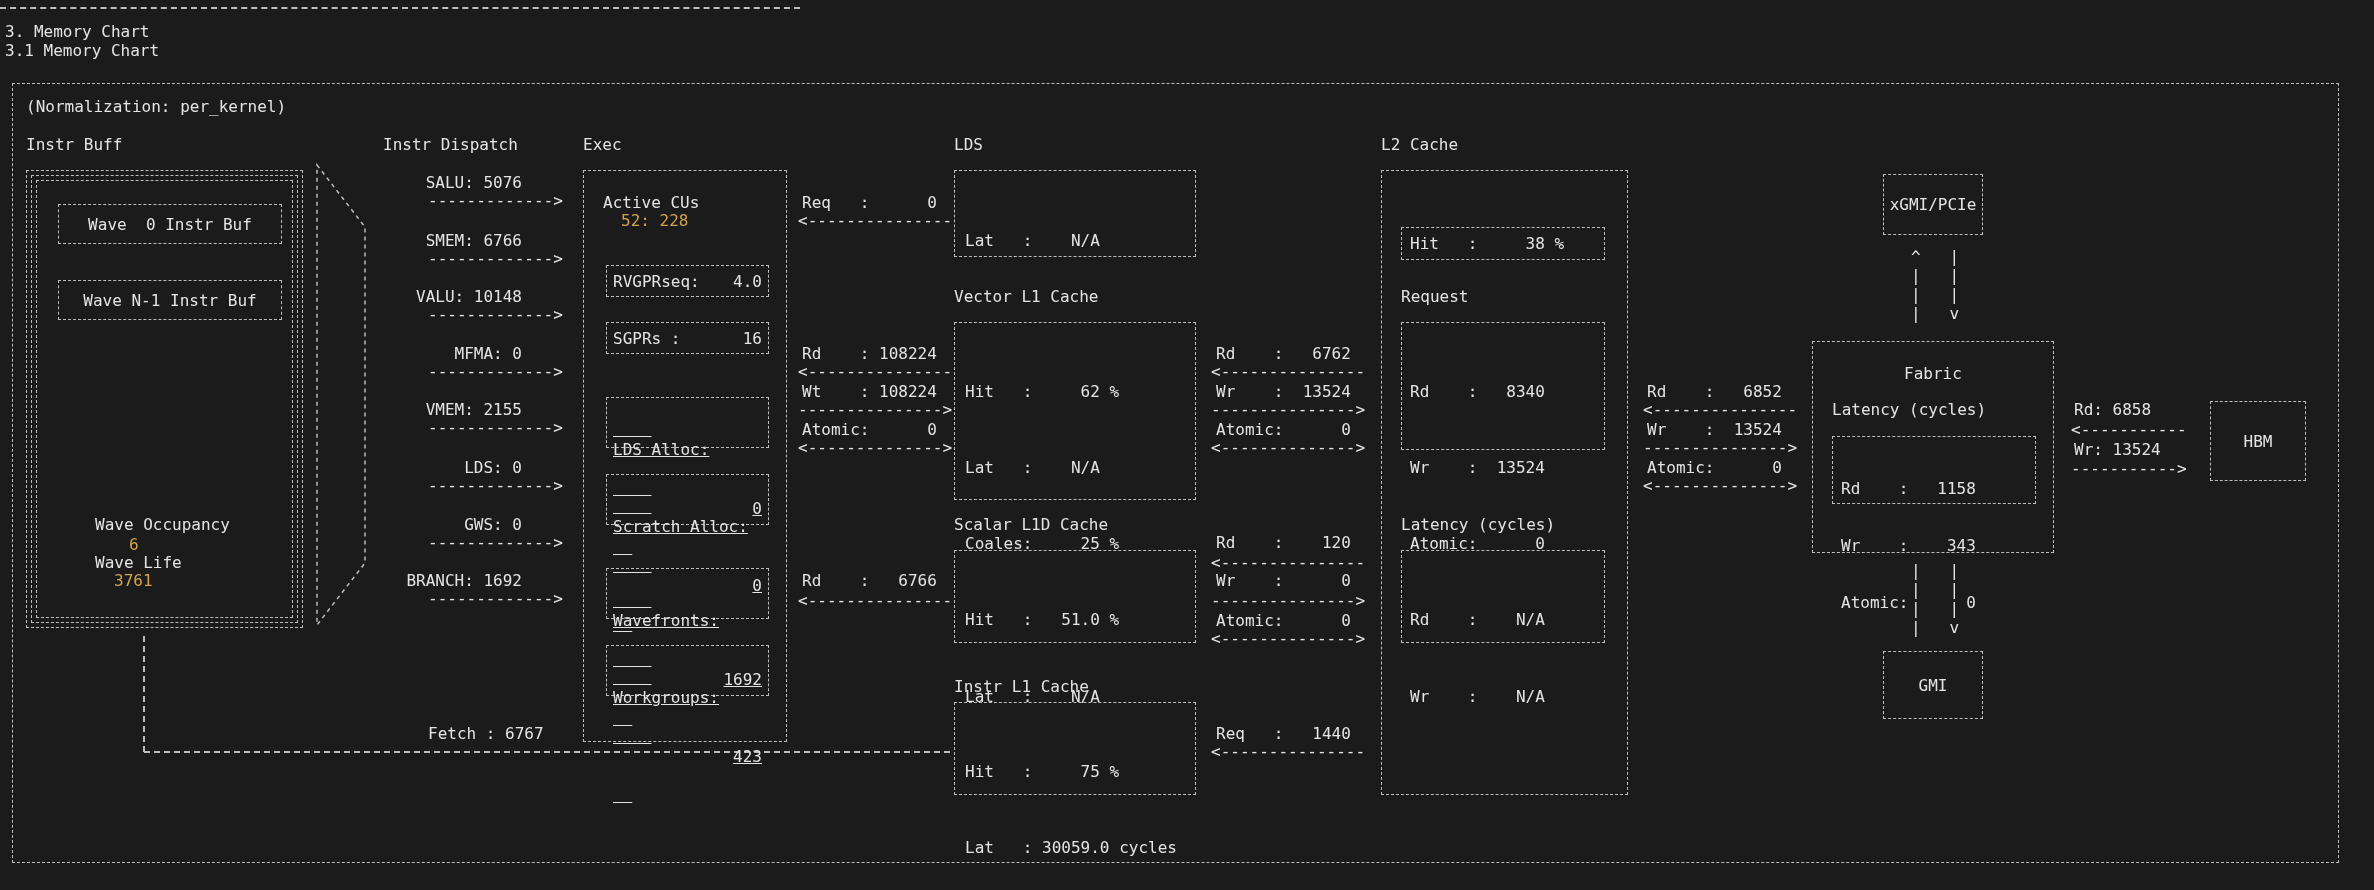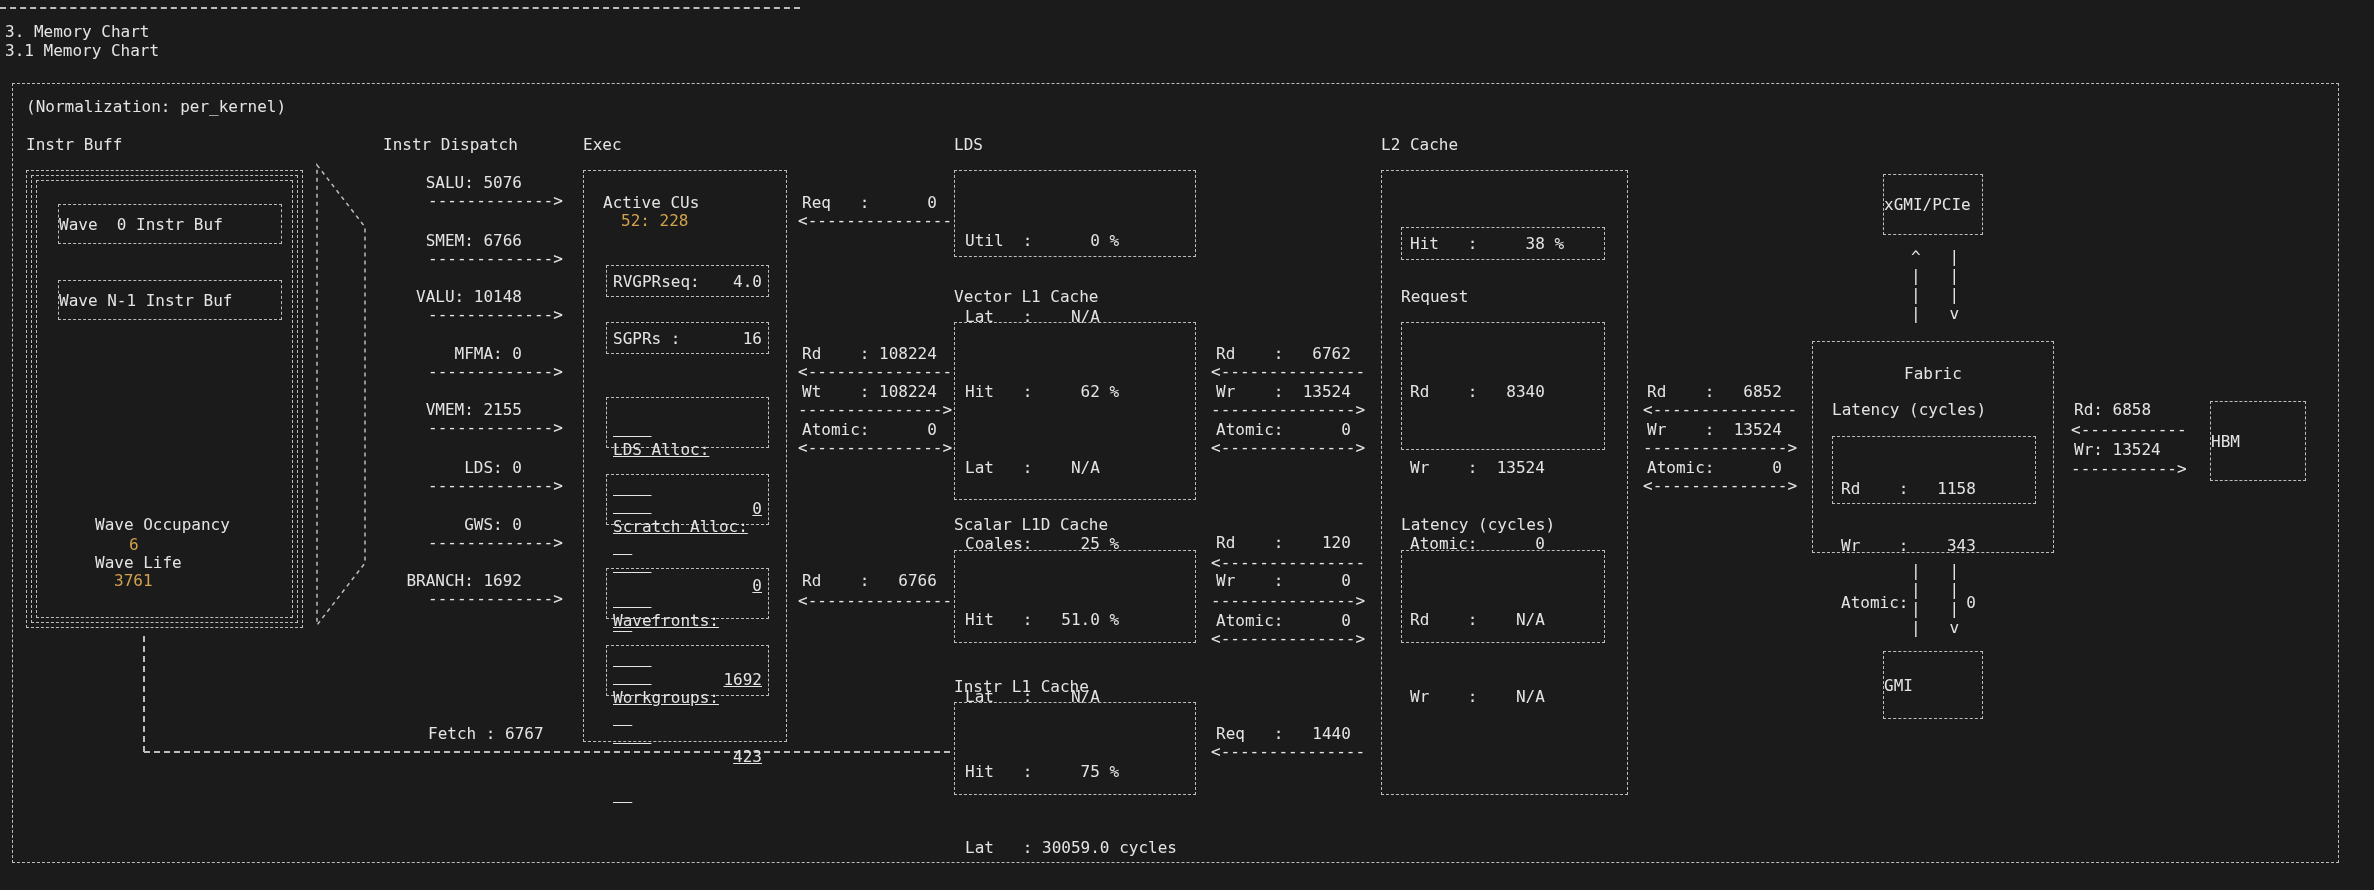--- a/index.html
+++ b/index.html
@@ -8,21 +8,21 @@
     position:relative; width:2374px; height:890px;
     background:#1b1b1b;
     font-family:"DejaVu Sans Mono","Liberation Mono",monospace;
     font-size:16px; color:#e4e4e4;
     overflow:hidden;
   }
   #root div, #root span { white-space:pre; }
   .t { position:absolute; line-height:19px; }
   .accent { color:var(--accent,#d2a24c); }
   .box { position:absolute; border:1px dashed #bdbdbd; }
-  .flexc { display:flex; align-items:center; }
+  .flexc { display:flex; align-items:center; justify-content:center; }
   .hline { position:absolute; border-top:2px dashed #bdbdbd; height:0; }
   .vline { position:absolute; border-left:2px dashed #bdbdbd; width:0; }
   .kv1 { display:flex; align-items:center; justify-content:space-between; padding:0 6px; }
   .kv2 { padding:3px 6px;text-decoration:underline; }
   .kv2 div { line-height:21px; }
   .kv2 .val { text-align:right; }
   .row38 { line-height:38px; }
   .row39 { line-height:39px; }
   .row19 { line-height:19px; }
   .raligned { text-align:right; }
@@ -117,21 +117,20 @@
   <div class="t" style="left:802px;top:344px">Rd    : 108224</div>
   <div class="t" style="left:798px;top:362px">&lt;---------------</div>
   <div class="t" style="left:802px;top:382px">Wt    : 108224</div>
   <div class="t" style="left:798px;top:400px">---------------&gt;</div>
   <div class="t" style="left:802px;top:420px">Atomic:      0</div>
   <div class="t" style="left:798px;top:438px">&lt;--------------&gt;</div>
   <div class="t" style="left:802px;top:571px">Rd    :   6766</div>
   <div class="t" style="left:798px;top:591px">&lt;---------------</div>
 
   <div class="box" style="left:954px;top:170px;width:242px;height:87px;padding:13px 0 0 10px">
-    <div class="row38">Util  :      0 %</div>
     <div class="row38">Lat   :    N/A</div>
   </div>
 
   <div class="t" style="left:954px;top:287px">Vector L1 Cache</div>
   <div class="box" style="left:954px;top:322px;width:242px;height:178px;padding:12px 0 0 10px">
     <div class="row38">Hit   :     62 %</div>
     <div class="row38">Lat   :    N/A</div>
     <div class="row38">Coales:     25 %</div>
   </div>
 

